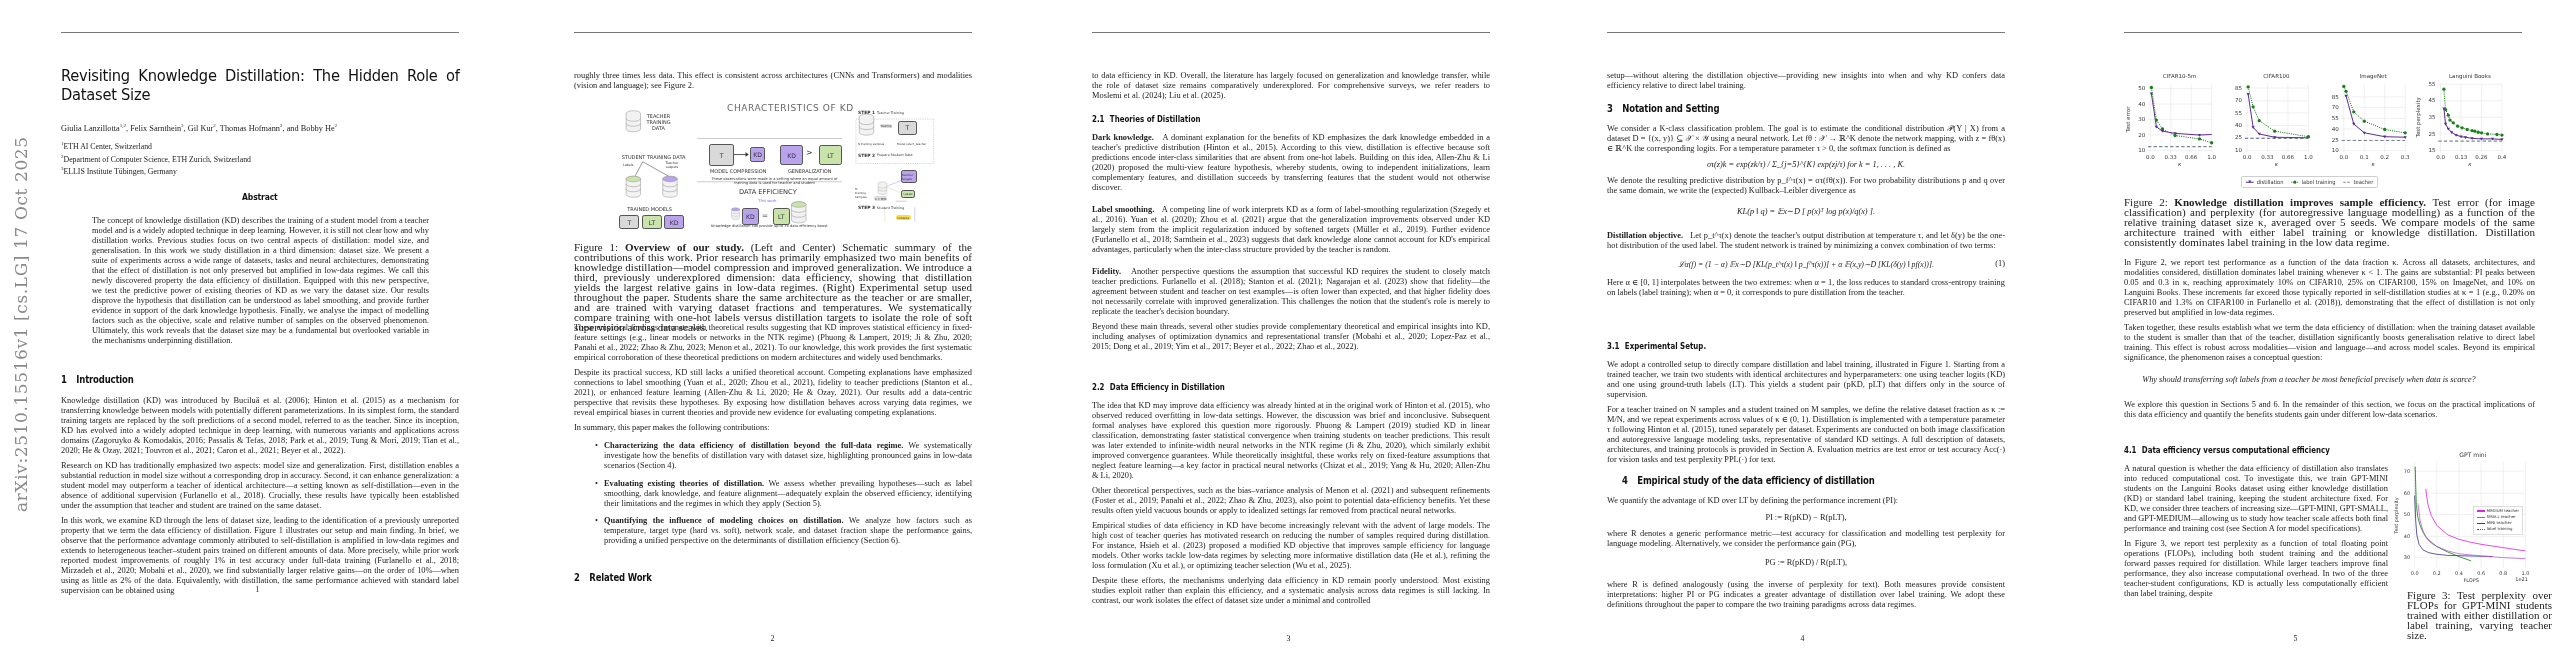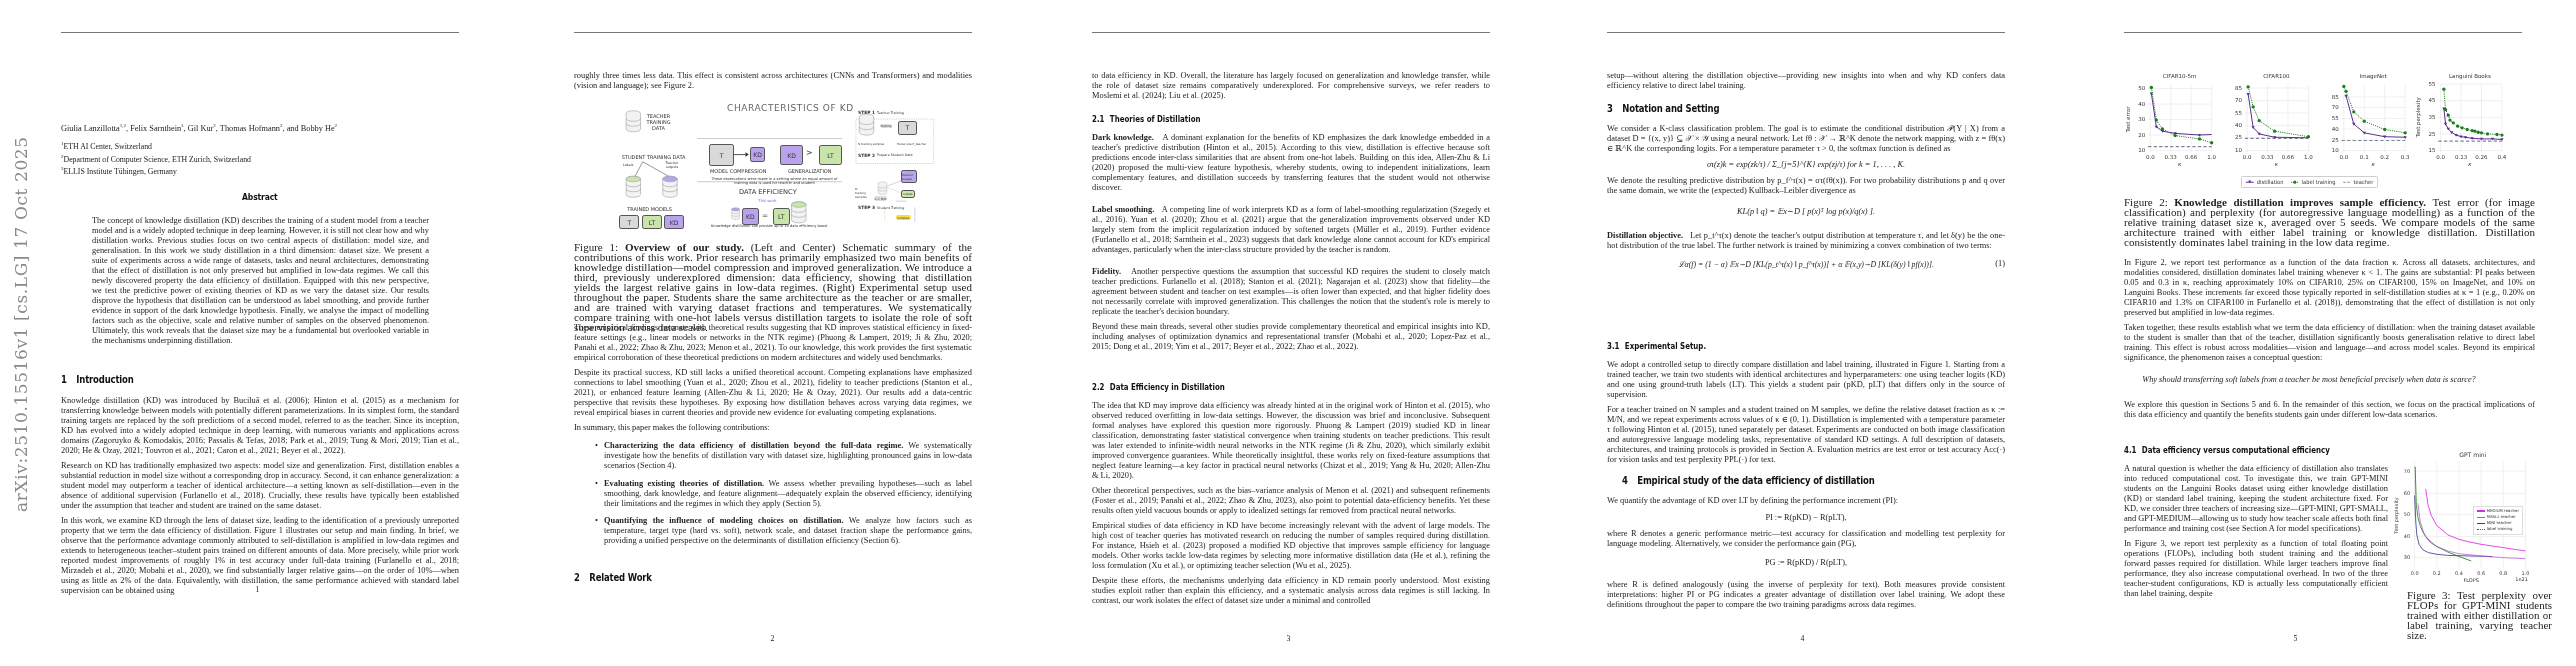--- a/index.html
+++ b/index.html
@@ -42,20 +42,23 @@
 </style>
 </head>
 <body>
 
 <div class="page" style="left:0px;">
   <div class="rule"></div>
   <div class="arxiv">
       <span>arXiv:2510.15516v1  [cs.LG]  17 Oct 2025</span>
     </div>
 
+  <div class="col" style="top:66px;">
+    <h1 class="title">Revisiting Knowledge Distillation: The Hidden Role of Dataset Size</h1>
+  </div>
 
   <div class="col authors" style="top:123px;">
     <span>Giulia Lanzillotta</span><sup>1,2</sup>,
     <span>Felix Sarnthein</span><sup>3</sup>,
     <span>Gil Kur</span><sup>2</sup>,
     <span>Thomas Hofmann</span><sup>2</sup>, and
     <span>Bobby He</span><sup>2</sup>
   </div>
   <div class="col aff" style="top:139px;">
     <div><sup>1</sup><span>ETH AI Center, Switzerland</span></div>
@@ -234,25 +237,26 @@
     <p class="p">setup—without altering the distillation objective—providing new insights into when and why KD confers data efficiency relative to direct label training.</p>
   </div>
   <div class="col" style="top:103px; left:62px;">
     <h2><span class="sec-num">3</span><span>Notation and Setting</span></h2>
   </div>
   <div class="col" style="top:124px; left:62px;">
     <p class="p" style="margin-bottom:2.2px;">We consider a K-class classification problem. The goal is to estimate the conditional distribution 𝒫(Y | X) from a dataset D = {(x, y)} ⊆ 𝒳 × 𝒴 using a neural network. Let fθ : 𝒳 → ℝ^K denote the network mapping, with z = fθ(x) ∈ ℝ^K the corresponding logits. For a temperature parameter τ &gt; 0, the softmax function is defined as</p>
     <div class="eq" style="margin:5.6px 0 7.8px 0;">στ(z)k = exp(zk/τ) / Σ_{j=5}^{K} exp(zj/τ)    for k = 1, . . . , K.</div>
     <p class="p">We denote the resulting predictive distribution by p_f^τ(x) = στ(fθ(x)). For two probability distributions p and q over the same domain, we write the (expected) Kullback–Leibler divergence as</p>
     <div class="eq" style="margin:10px 0 14.5px 0;">KL(p ‖ q) = 𝔼x∼D [ p(x)ᵀ log p(x)/q(x) ].</div>
-    <p class="p"><span class="bold">Distillation objective.</span>&nbsp;&nbsp;&nbsp;<span>Let p_t^τ(x) denote the teacher's output distribution at temperature τ, and let δ(y) be the one-hot distribution of the true label. The further network is trained by minimizing a convex combination of two terms:</span></p>
+    <p class="p"><span class="bold">Distillation objective.</span>&nbsp;&nbsp;&nbsp;<span>Let p_t^τ(x) denote the teacher's output distribution at temperature τ, and let δ(y) be the one-hot distribution of the used label. The student network is trained by minimizing a convex combination of two terms:</span></p>
     <div style="position:relative; margin:7.8px 0 9px 0;font-family:Liberation Serif, serif;">
       <div class="eq" style="font-size:7.8px;">ℒα(f) = (1 − α) 𝔼x∼D [KL(p_t^τ(x) ‖ p_f^τ(x))] + α 𝔼(x,y)∼D [KL(δ(y) ‖ pf(x))].</div>
       <div style="position:absolute; right:0; top:0; font-size:8.3px;">(1)</div>
     </div>
+    <p class="p">Here α ∈ [0, 1] interpolates between the two extremes: when α = 1, the loss reduces to standard cross-entropy training on labels (label training); when α = 0, it corresponds to pure distillation from the teacher.</p>
   </div>
   <div class="col" style="top:341px; left:62px;">
     <h3><span class="sub-num">3.1</span><span>Experimental Setup.</span></h3>
   </div>
   <div class="col" style="top:360px; left:62px;">
     <p class="p">We adopt a controlled setup to directly compare distillation and label training, illustrated in Figure 1. Starting from a trained teacher, we train two students with identical architectures and hyperparameters: one using teacher logits (KD) and one using ground-truth labels (LT). This yields a student pair (pKD, pLT) that differs only in the source of supervision.</p>
     <p class="p">For a teacher trained on N samples and a student trained on M samples, we define the relative dataset fraction as κ := M/N, and we repeat experiments across values of κ ∈ (0, 1). Distillation is implemented with a temperature parameter τ following Hinton et al. (2015), tuned separately per dataset. Experiments are conducted on both image classification and autoregressive language modeling tasks, representative of standard KD settings. A full description of datasets, architectures, and training protocols is provided in Section A. Evaluation metrics are test error or test accuracy Acc(·) for vision tasks and test perplexity PPL(·) for text.</p>
   </div>
   <div class="col" style="top:475px; left:62px;margin-left:15px;">
     <h2><span class="sec-num">4</span><span>Empirical study of the data efficiency of distillation</span></h2>

